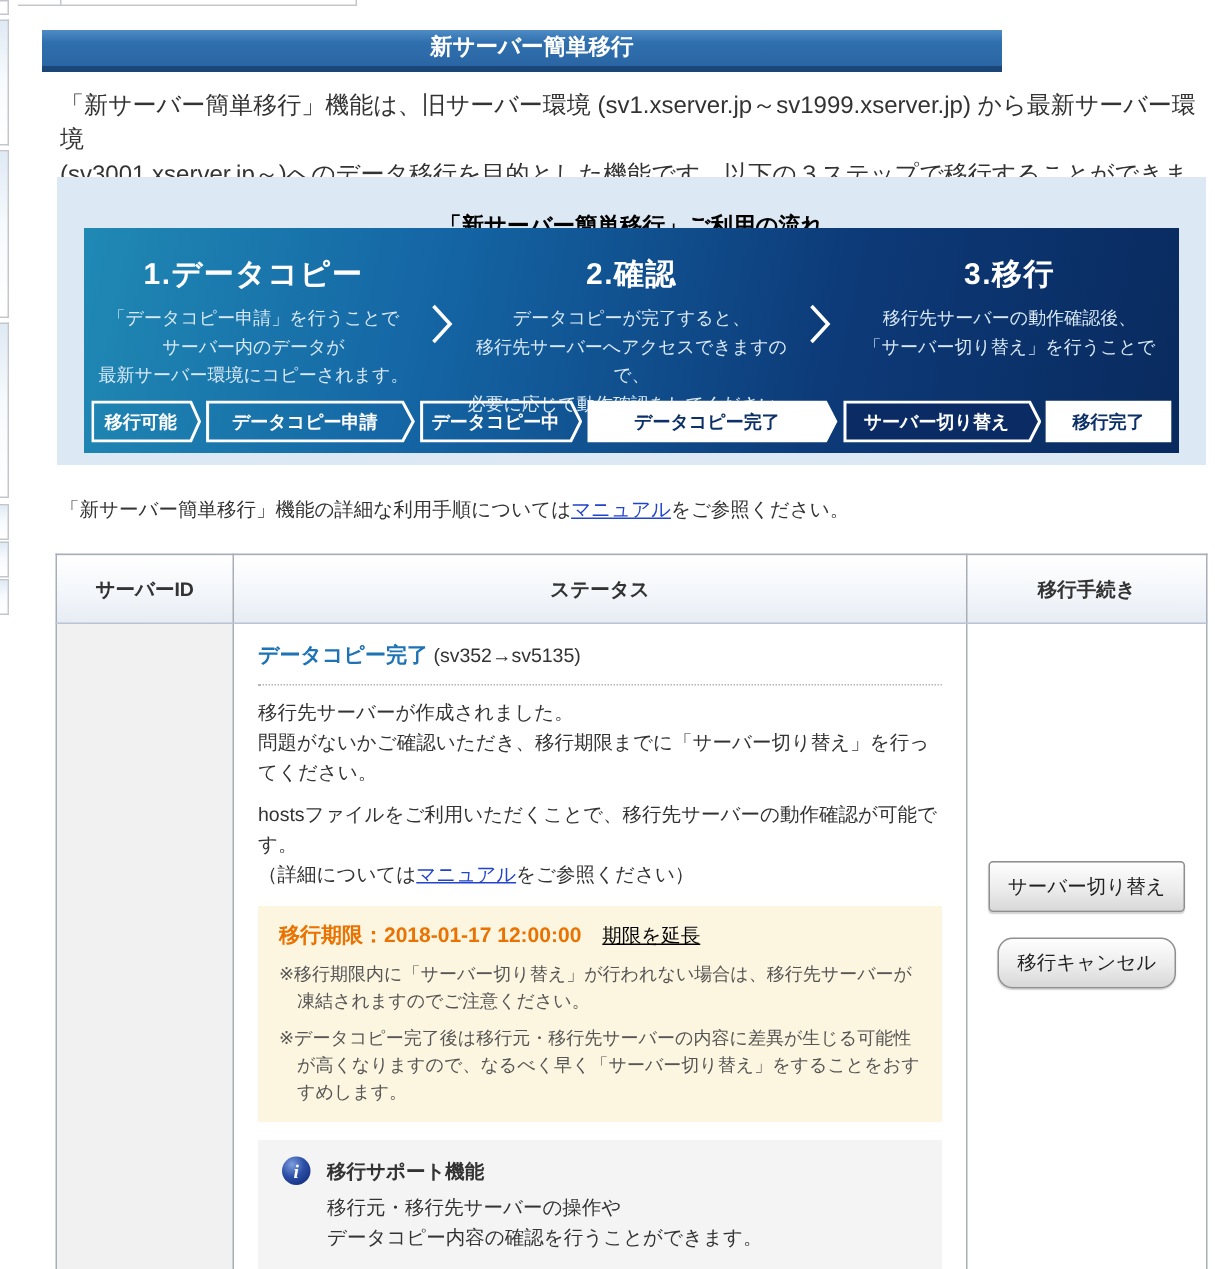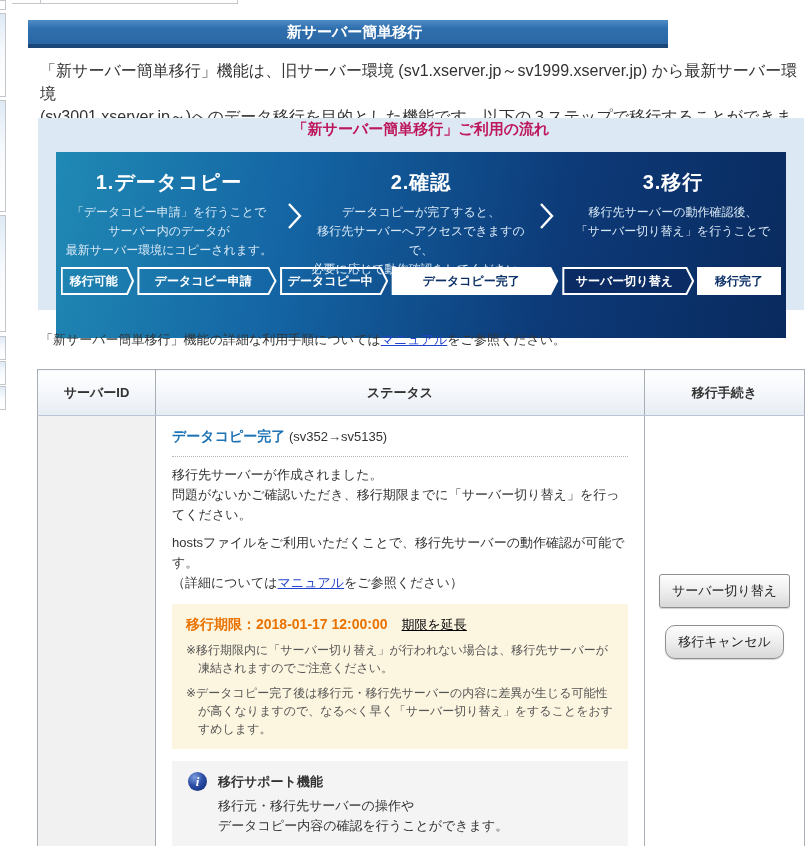--- a/index.html
+++ b/index.html
@@ -21,22 +21,22 @@
     border-bottom:4px solid #1b4778;
     text-align:center;
   }
   .title-bar span{display:block;line-height:24px;padding-left:13px;color:#fff;font-size:15px;font-weight:bold;}
 
   
   .intro{position:absolute;left:40px;top:59px;width:760px;font-size:16px;line-height:23px;color:#333;}
 
   
   .flow{position:absolute;left:38px;top:118px;width:766px;height:192px;background:#dce9f5;}
-  .flow-title{text-align:center;font-weight:bold;font-size:15px;color:#be185d;padding-top:2px;}
-  .flow-dark{position:absolute;left:18px;right:18px;top:34px;height:186px;
+  .flow-title{text-align:center;font-weight:bold;font-size:15px;color:#000000;padding-top:23px;}
+  .flow-dark{position:absolute;left:18px;right:18px;top:34px;height:150px;
     background:linear-gradient(102deg,#2089b4 0%,#1465a4 32%,#0d3a78 68%,#092a5e 100%);}
   .steps{display:flex;height:114px;}
   .step{flex:1;text-align:center;color:#fff;}
   .step-h{font-size:20px;font-weight:bold;margin-top:17px;letter-spacing:1px;}
   .step-lines{margin-top:7px;font-size:12px;line-height:19px;color:#d9e9f6;}
   .chev{width:26px;display:flex;justify-content:center;align-items:flex-start;padding-top:50px;}
 
   
   .pbar{display:flex;gap:3px;margin:1px 5px 0;height:28px;}
   .pseg{position:relative;}

